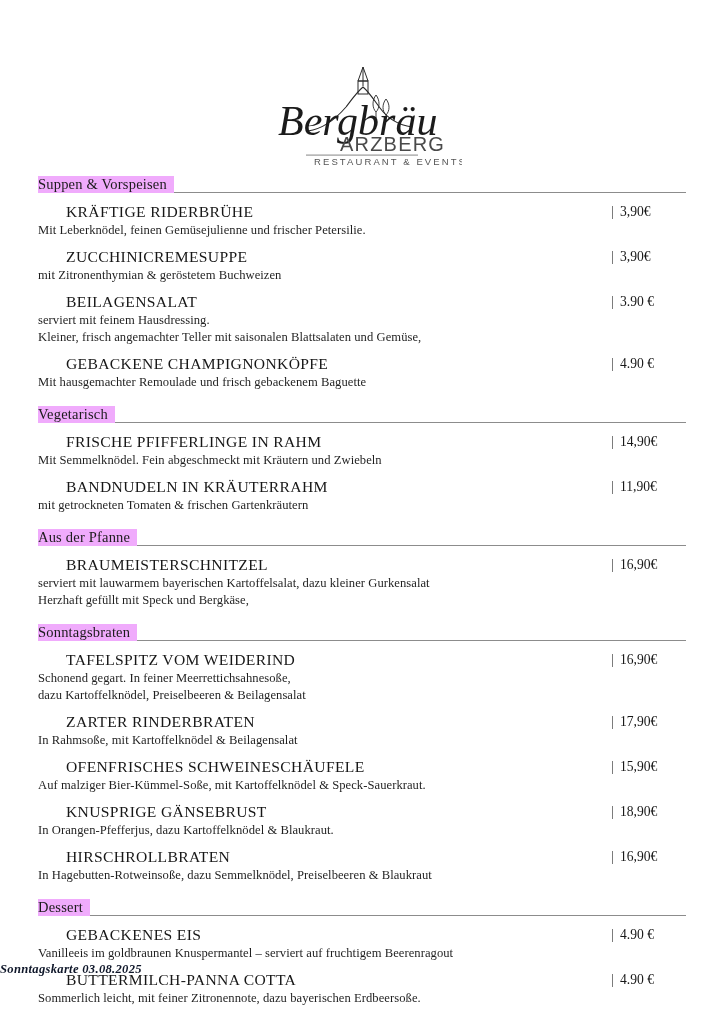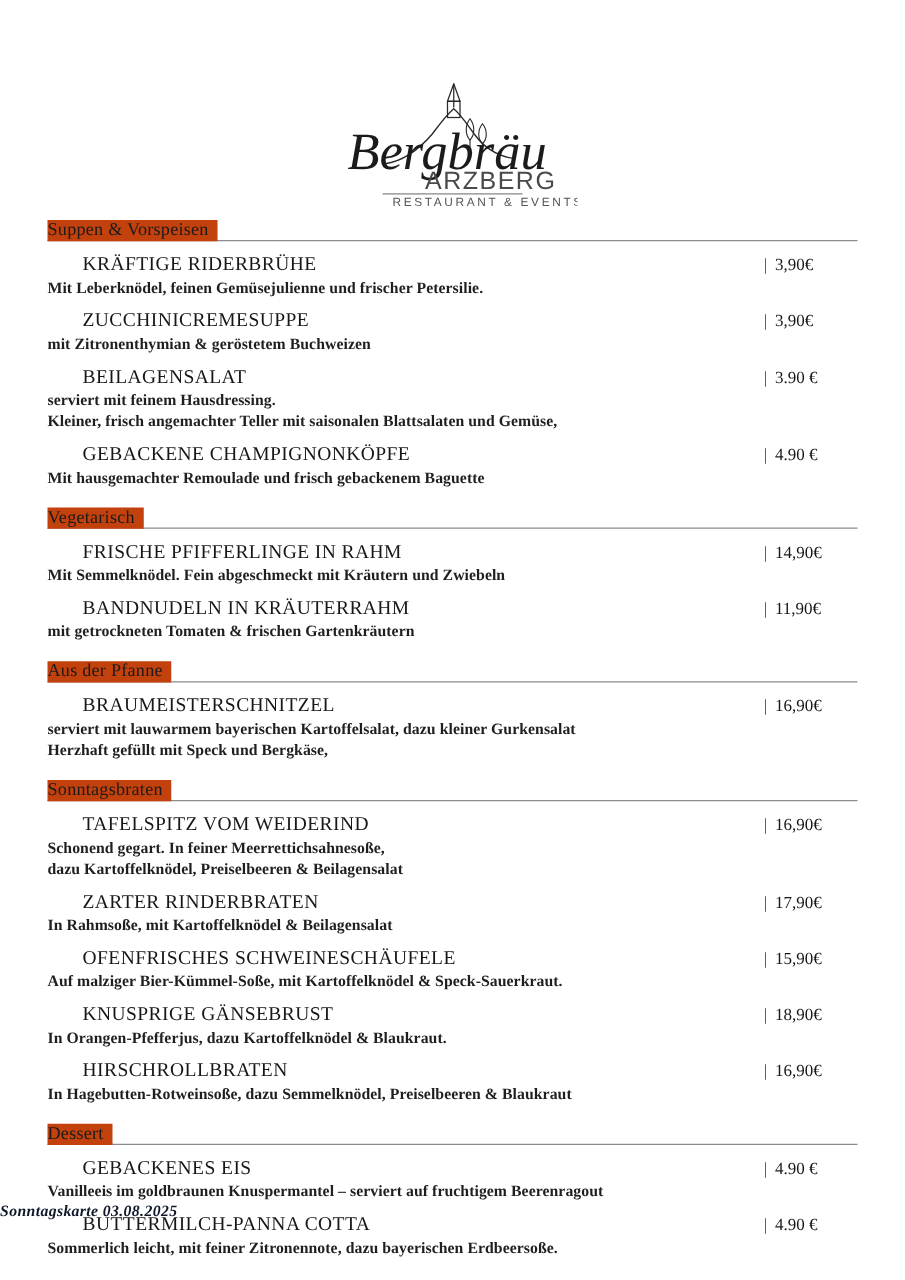--- a/index.html
+++ b/index.html
@@ -51,21 +51,21 @@
     position: absolute;
     left: 0;
     right: 0;
     bottom: 1px;
     height: 1px;
     background: #8c8c8c;
   }
   .section-head .label {
     position: relative;
     display: inline-block;
-    background: #c2410c;
+    background: #f0abfc;
     padding-right: 7px;
     font-size: 14.5px;
     line-height: 17px;
     letter-spacing: 0.2px;
     color: #1b1b1b;
     white-space: nowrap;
   }
 
   .item {
     display: flex;
@@ -84,21 +84,20 @@
     letter-spacing: 0.35px;
     color: #171717;
     white-space: nowrap;
     margin-left: 28px;
   }
   .item-desc {
     font-size: 12.6px;
     line-height: 17px;
     color: #1f1f1f;
     letter-spacing: 0.05px;
-    font-weight: bold;
   }
   .item-desc div { white-space: nowrap; }
 
   .item-price {
     flex: 0 0 auto;
     width: 75px;
     margin-left: 8px;
     font-size: 13.6px;
     line-height: 20px;
     color: #171717;

